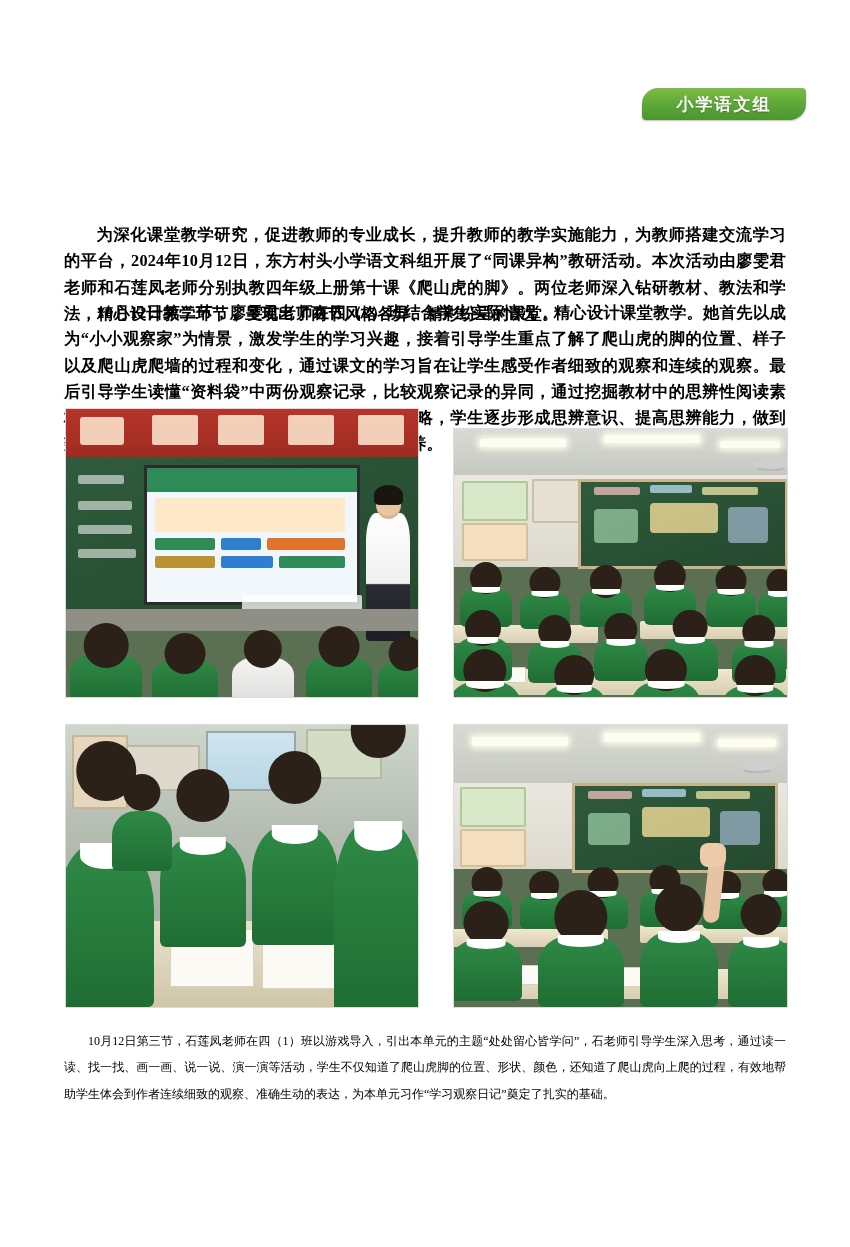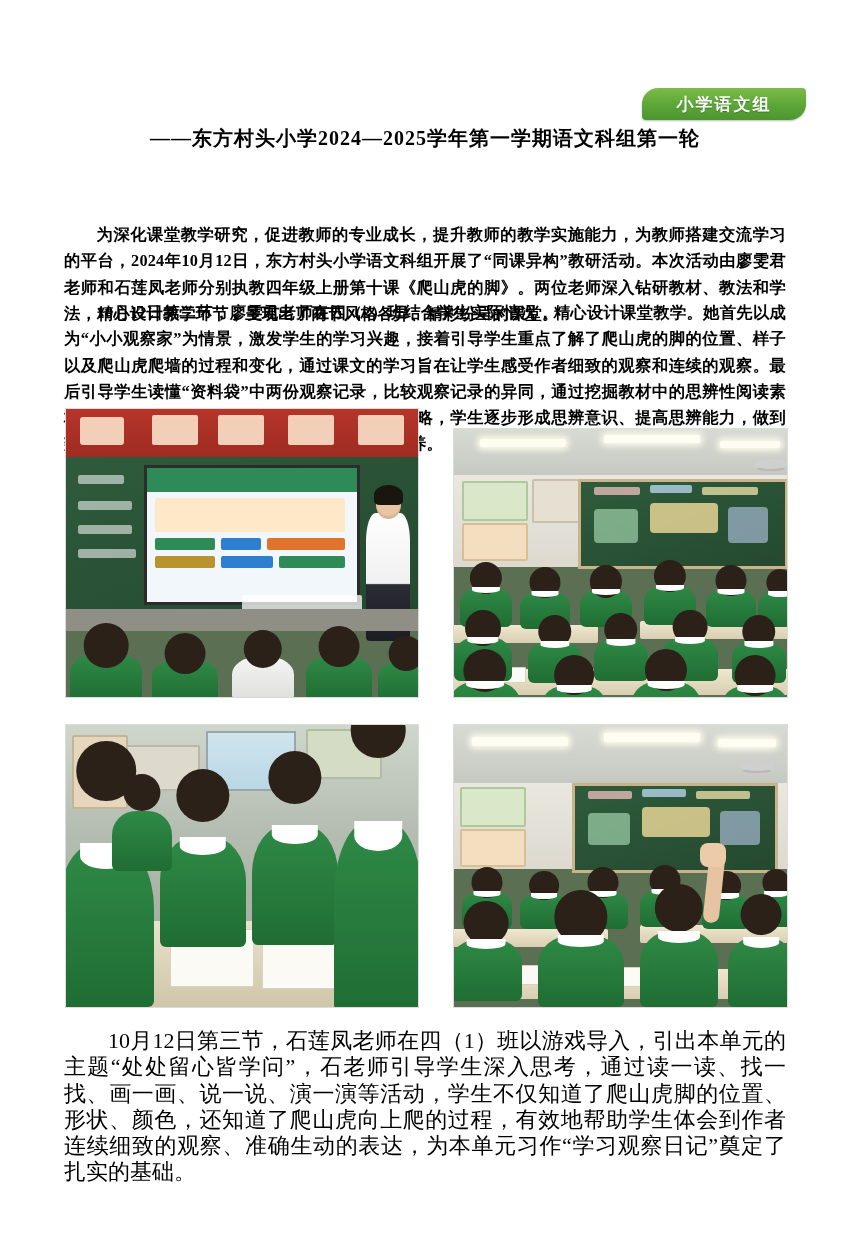--- a/index.html
+++ b/index.html
@@ -218,21 +218,21 @@
     background: #c0392b;
     border-radius: 2px;
   }
 
   
   #para-3 {
     position: absolute;
     left: 64px;
     top: 1028px;
     width: 722px;
-    font-size: 22px;
+    font-size: 12px;
     line-height: 26.3px;
     text-align: justify;
     text-justify: inter-ideograph;
   }
   #para-3 p { margin: 0; text-indent: 2em; }
 
   
   .page-number {
     position: absolute;
     left: 0; right: 0;
@@ -269,21 +269,20 @@
 </head>
 <body>
 
 <div class="page">
 
   <div class="corner-tab">
     <span>小学语文组</span>
   </div>
 
   <div class="title-block">
-    <div class="title-sub">——东方村头小学2024—2025学年第一学期语文科组第一轮</div>
   </div>
 
   <div class="body-block" id="para-1">
     <p>为深化课堂教学研究，促进教师的专业成长，提升教师的教学实施能力，为教师搭建交流学习的平台，2024年10月12日，东方村头小学语文科组开展了“同课异构”教研活动。本次活动由廖雯君老师和石莲凤老师分别执教四年级上册第十课《爬山虎的脚》。两位老师深入钻研教材、教法和学法，精心设计教学环节，呈现出了两节风格各异、精彩纷呈的课堂。</p>
   </div>
 
   <div class="body-block" id="para-2">
     <p>10月12日第二节，廖雯君老师在四（2）班结合学生实际情况，精心设计课堂教学。她首先以成为“小小观察家”为情景，激发学生的学习兴趣，接着引导学生重点了解了爬山虎的脚的位置、样子以及爬山虎爬墙的过程和变化，通过课文的学习旨在让学生感受作者细致的观察和连续的观察。最后引导学生读懂“资料袋”中两份观察记录，比较观察记录的异同，通过挖掘教材中的思辨性阅读素材、鼓励学生合理阅读、引导学生大胆提问等策略，学生逐步形成思辨意识、提高思辨能力，做到辩证地看待问题、高效地解决问题，提高核心素养。</p>
   </div>
 

